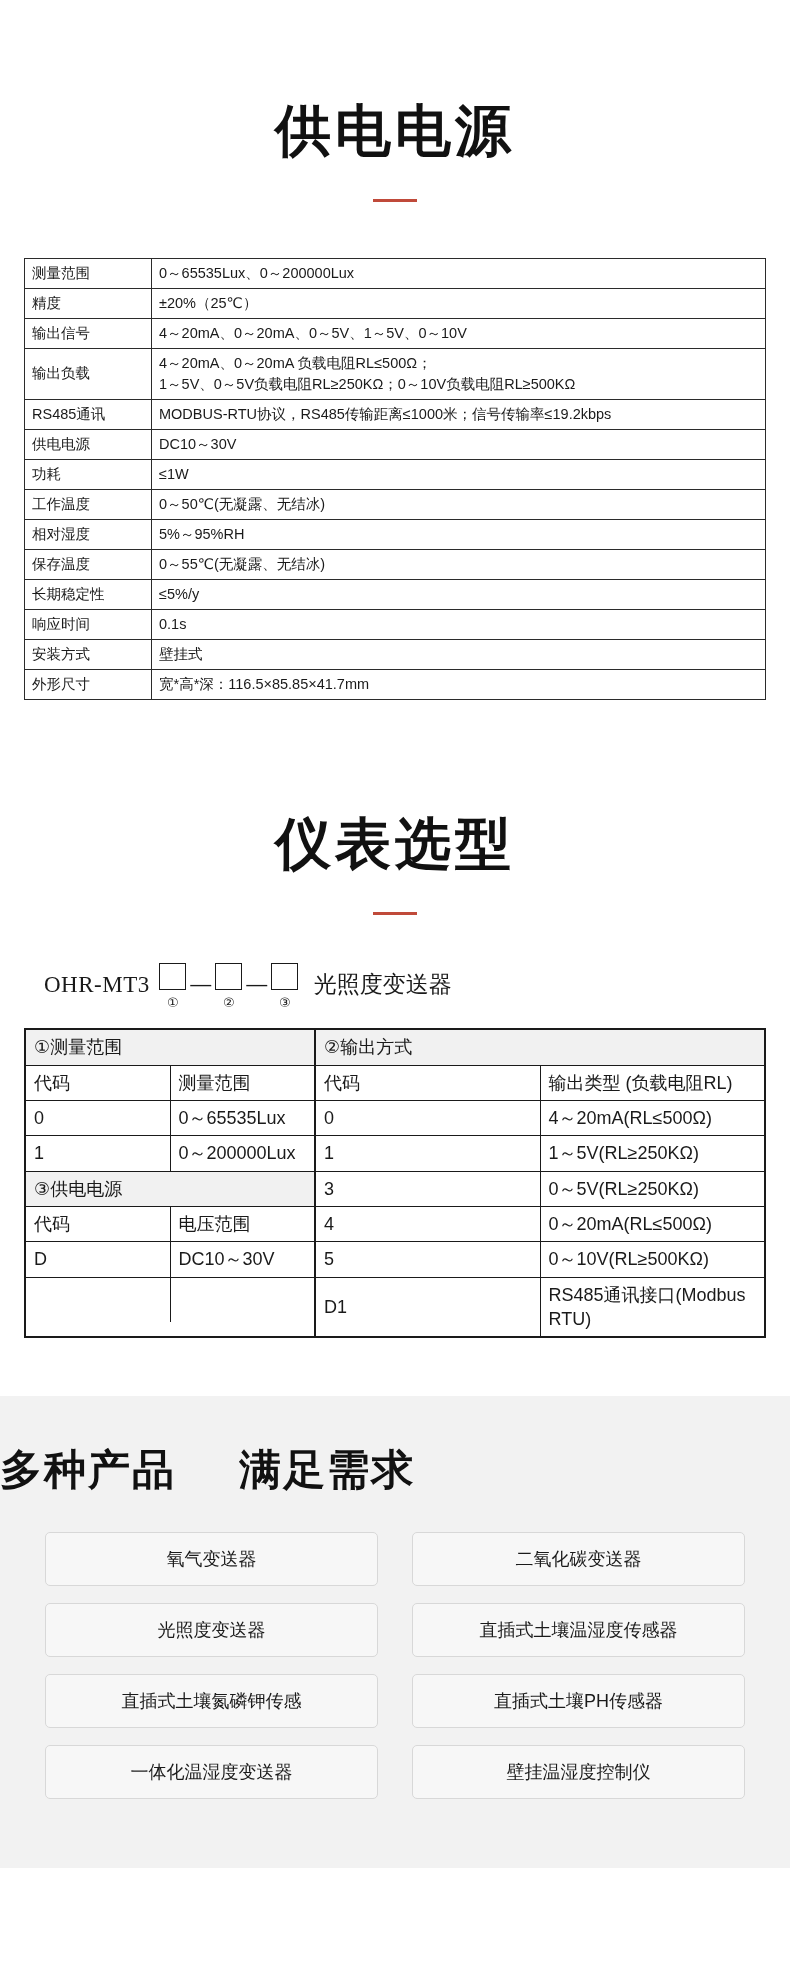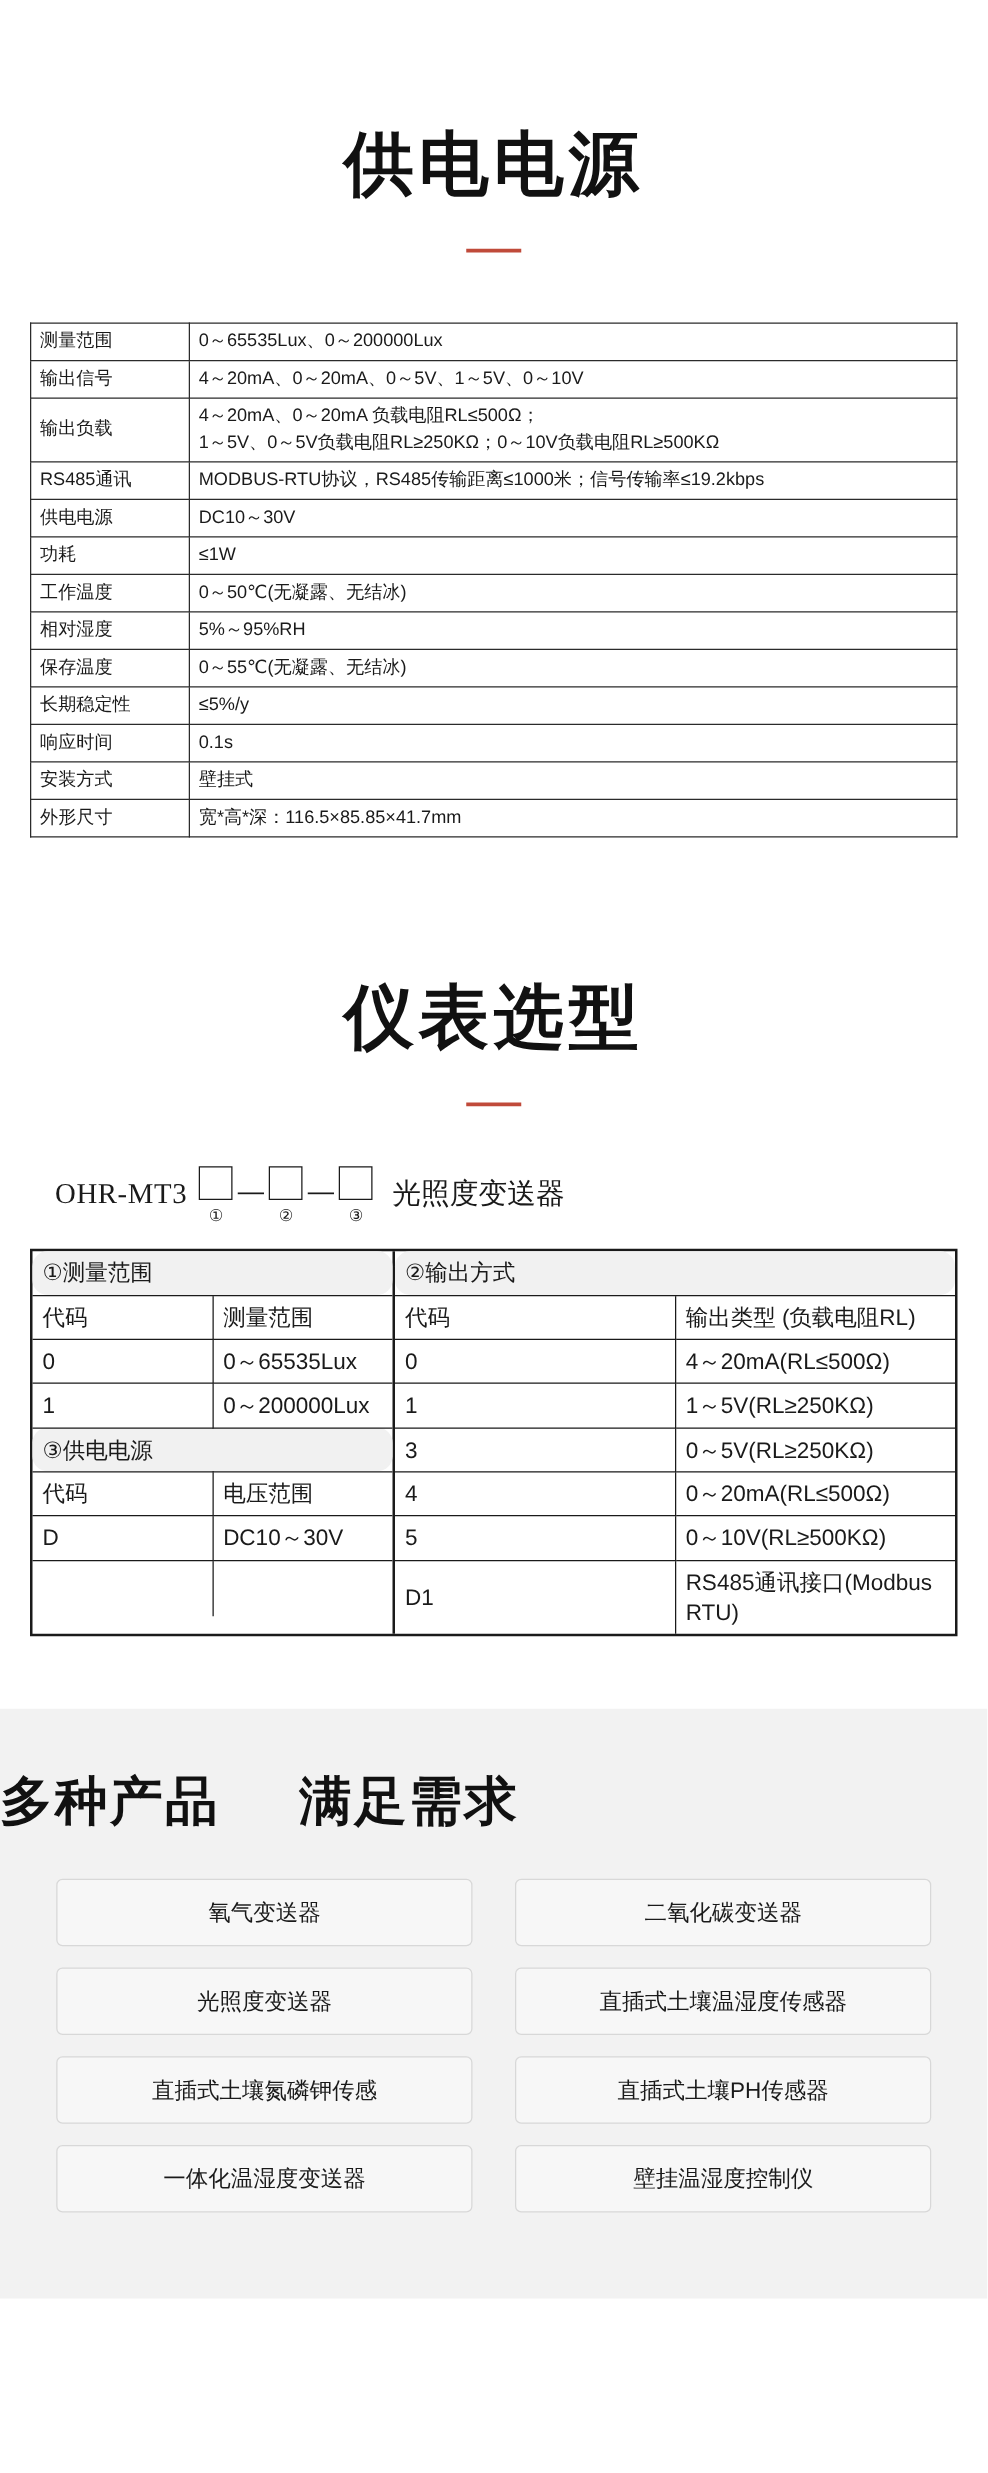--- a/index.html
+++ b/index.html
@@ -131,21 +131,20 @@
   }
   table.sel td {
     border: 1px solid #1a1a1a;
     padding: 5px 8px;
     line-height: 1.35;
     vertical-align: middle;
   }
   table.sel td.hdr {
     font-weight: normal;
     background: #f1f1f1;
-    border-radius: 12px;
   }
   table.sel td.codecol { width: 62px; text-align: left; }
   table.sel td.edge-l { border-left: none; }
   table.sel td.edge-r { border-right: none; }
   table.sel td.edge-t { border-top: none; }
   table.sel td.edge-b { border-bottom: none; }
   .blankrow td { height: 34px; }
 
   
   .sec3 {
@@ -185,20 +184,24 @@
 
   <h1 class="section-title sec1-title">供电电源</h1>
   <div class="title-rule"></div>
 
   <div class="spec-wrap">
     <table class="spec">
       <tbody>
         <tr>
           <td class="k">测量范围</td>
           <td class="v">0～65535Lux、0～200000Lux</td>
+        </tr>
+        <tr>
+          <td class="k">精度</td>
+          <td class="v">±20%（25℃）</td>
         </tr>
         <tr>
           <td class="k">输出信号</td>
           <td class="v">4～20mA、0～20mA、0～5V、1～5V、0～10V</td>
         </tr>
         <tr>
           <td class="k">输出负载</td>
           <td class="v two-line" style="white-space:pre-line;">4～20mA、0～20mA 负载电阻RL≤500Ω；
 1～5V、0～5V负载电阻RL≥250KΩ；0～10V负载电阻RL≥500KΩ</td>
         </tr>

